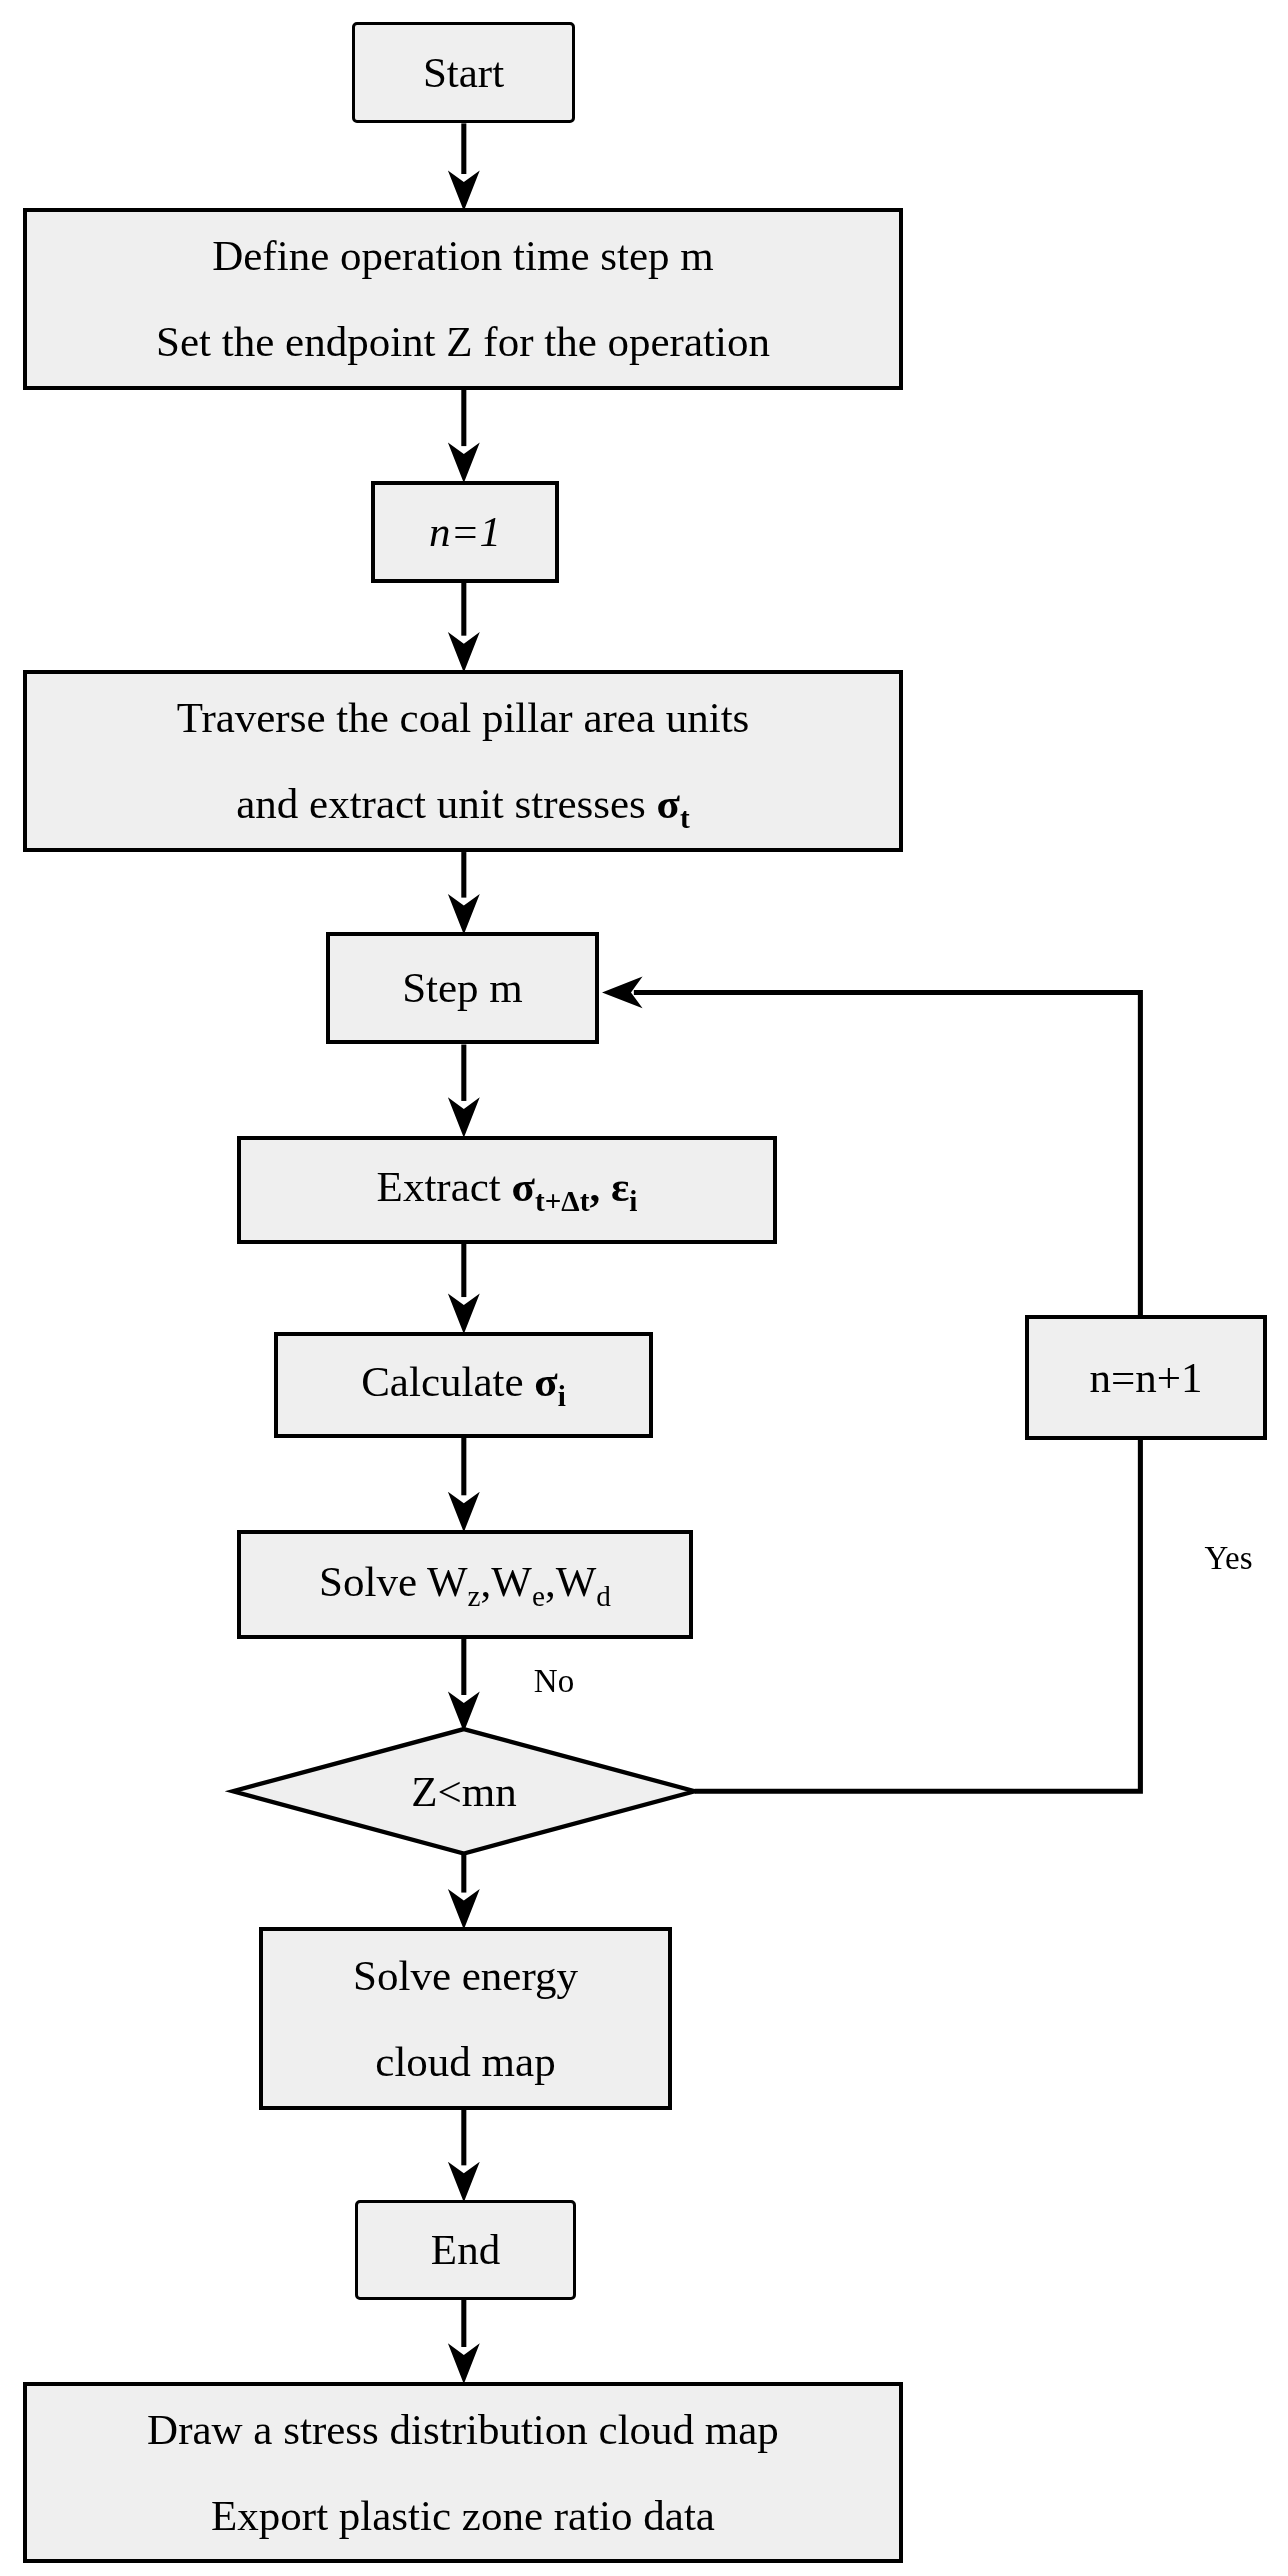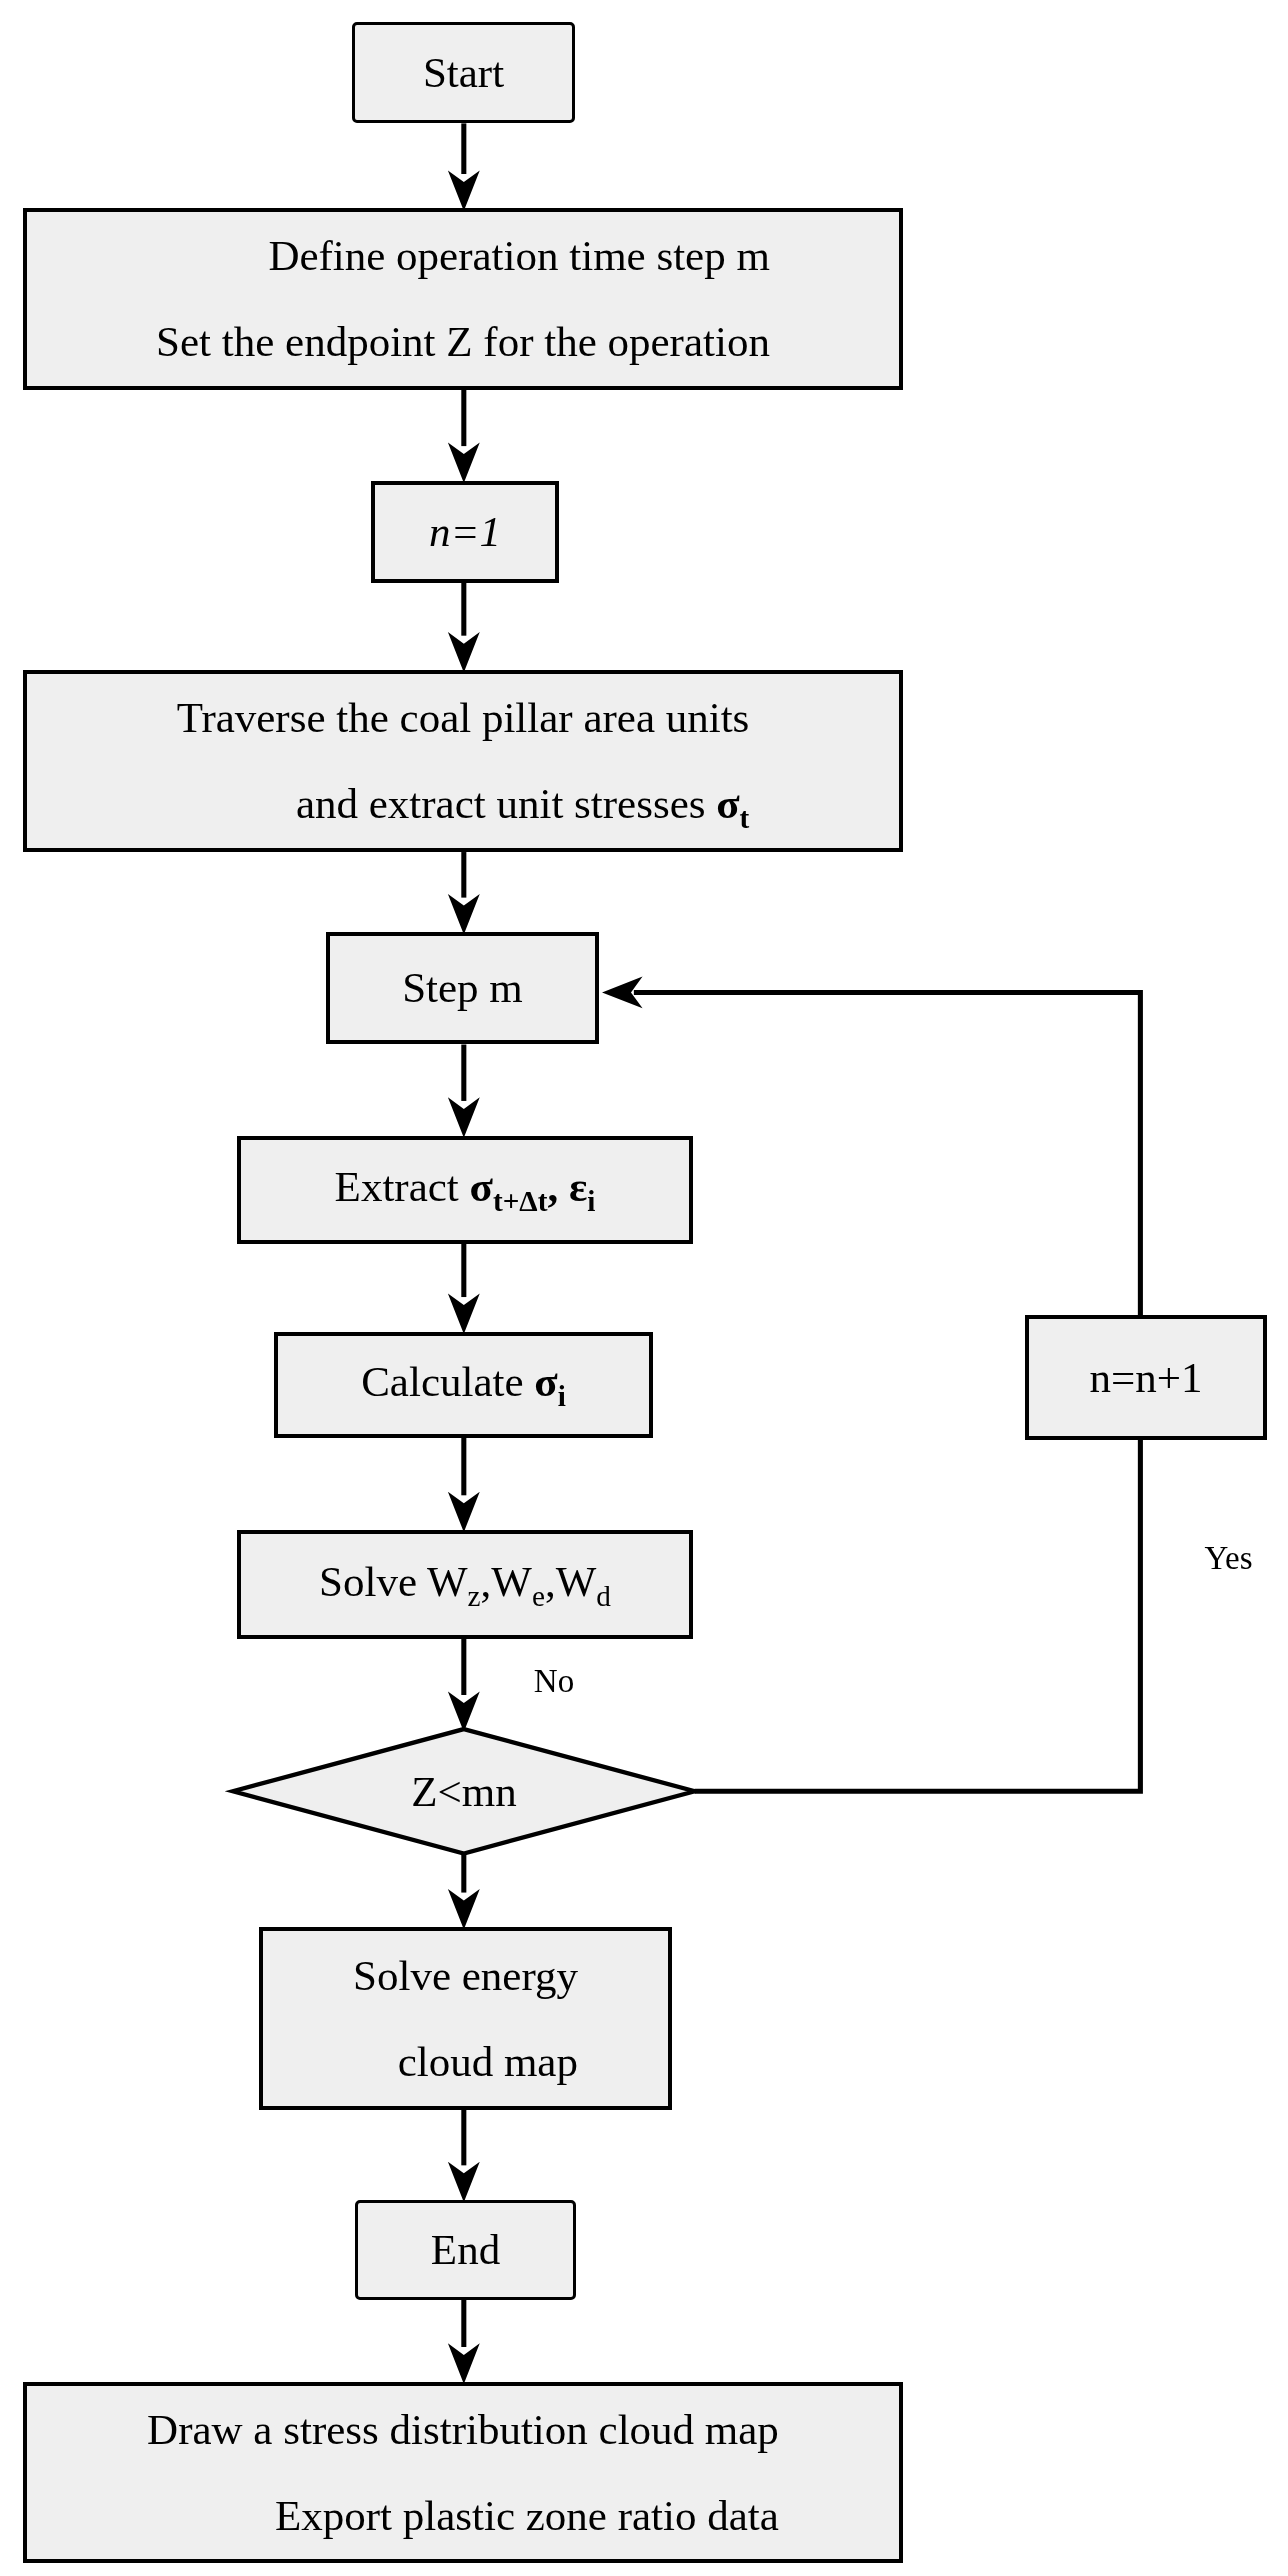--- a/index.html
+++ b/index.html
@@ -16,21 +16,21 @@
     background:#efefef;
     border:4.3px solid #000;
     box-sizing:border-box;
     display:flex;align-items:center;justify-content:center;
     text-align:center;
     font-size:43px;line-height:1.25;
   }
   .rounded{border-radius:5px;border-width:3.6px;text-align:center;}
   .naked{background:transparent;border:none;z-index:3;}
   .txt{display:inline-block;}
-  .line{display:block;line-height:2.0;text-align:right;}
+  .line{display:block;line-height:2.0;}
   .sub{font-size:0.68em;vertical-align:-0.34em;letter-spacing:0;}
   .bold{font-weight:bold;}
   .edge-label{
     position:absolute;z-index:3;
     font-size:33px;
     display:flex;align-items:center;justify-content:center;
     text-align:center;
   }
 </style>
 </head>
@@ -89,21 +89,21 @@
     <span class="txt">
       <span class="line">Traverse the coal pillar area units</span>
       <span class="line"><span>and extract unit stresses </span><span class="bold">σ</span><span class="sub bold">t</span></span>
     </span>
   </div>
 
   <div class="node" style="left:326px;top:932px;width:273px;height:112px;">
     <span class="txt">Step m</span>
   </div>
 
-  <div class="node" style="left:237px;top:1136px;width:456px;height:108px;">
+  <div class="node" style="left:237px;top:1136px;width:540px;height:108px;">
     <span class="txt"><span>Extract </span><span class="bold">σ</span><span class="sub bold">t+Δt</span><span class="bold">,</span><span> </span><span class="bold">ε</span><span class="sub bold">i</span></span>
   </div>
 
   <div class="node" style="left:274px;top:1332px;width:379px;height:106px;">
     <span class="txt"><span>Calculate </span><span class="bold">σ</span><span class="sub bold">i</span></span>
   </div>
 
   <div class="node" style="left:237px;top:1530px;width:456px;height:109px;">
     <span class="txt"><span>Solve W</span><span class="sub">z</span><span>,</span><span>W</span><span class="sub">e</span><span>,</span><span>W</span><span class="sub">d</span></span>
   </div>

